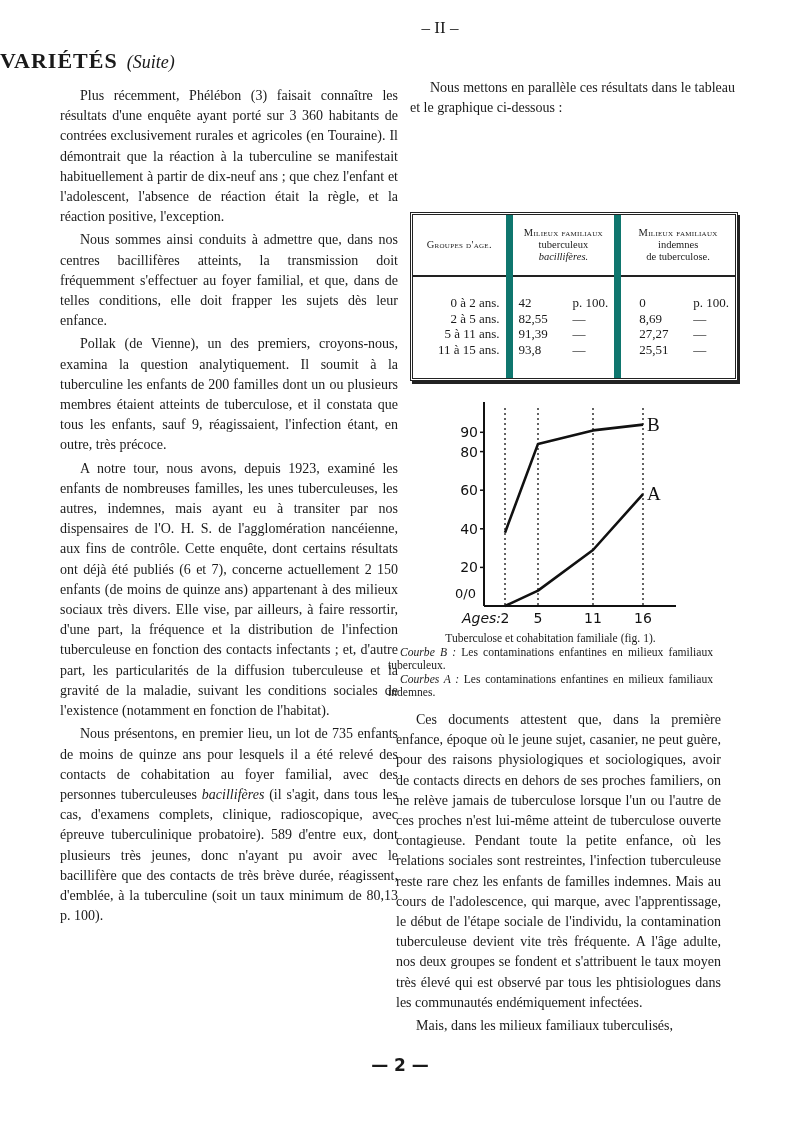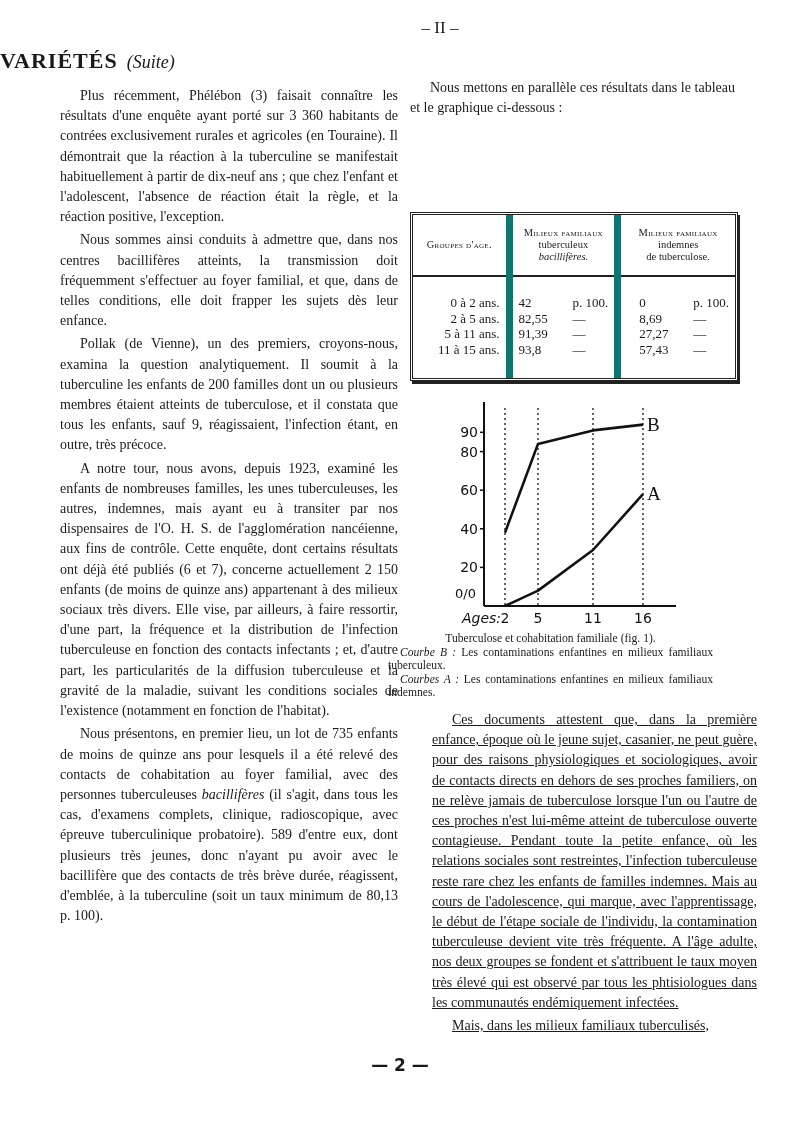--- a/index.html
+++ b/index.html
@@ -6,21 +6,21 @@
   body { width: 800px; height: 1146px; position: relative; overflow: hidden;
          font-family: "DejaVu Serif", "Liberation Serif", serif; color: #1a1a1a; }
   .page-number-top { position: absolute; top: 18px; left: 0; width: 800px; text-align: center;
          font-family: "Liberation Serif", serif; font-size: 17px; padding-left: 40px; }
   .title { position: absolute; top: 48px; left: 0; width: 707px; text-align: left; }
   .title .main { font-family: "Liberation Serif", serif; font-weight: bold; font-size: 22px; letter-spacing: 1px; }
   .title .suite { font-family: "Liberation Serif", serif; font-style: italic; font-size: 18px; margin-left: 4px; }
   .col { position: absolute; font-family: "Liberation Serif", serif; font-size: 14px; line-height: 20.2px; text-align: justify; }
   .col-left { left: 60px; top: 86px; width: 338px; }
   .col-right-top { left: 410px; top: 78px; width: 325px; }
-  .col-right-bottom { left: 432px; top: 710px; width: 325px; text-decoration: underline; }
+  .col-right-bottom { left: 396px; top: 710px; width: 325px; }
   .col p { margin: 0; text-indent: 20px; }
   .col p.no-indent { text-indent: 0; }
   .col p + p { margin-top: 3px; }
   em { font-style: italic; }
 
   .table-frame { position: absolute; left: 410px; top: 212px; width: 322px; height: 163px;
          border: 3px double #222; box-shadow: 2px 3px 0 #222; }
   table.results { width: 100%; height: 100%; border-collapse: collapse; font-family: "Liberation Serif", serif; }
   table.results th { font-weight: normal; font-size: 10.5px; line-height: 12px; vertical-align: middle; height: 60px;
          border-bottom: 2px solid #222; padding: 0 4px; }
@@ -94,21 +94,21 @@
         <td class="body-cell vline">
           <div class="row-line"><span class="val">42</span><span class="unit">p. 100.</span></div>
           <div class="row-line"><span class="val">82,55</span><span class="unit">—</span></div>
           <div class="row-line"><span class="val">91,39</span><span class="unit">—</span></div>
           <div class="row-line"><span class="val">93,8</span><span class="unit">—</span></div>
         </td>
         <td class="body-cell vline" style="padding-left:18px;">
           <div class="row-line"><span class="val">0</span><span class="unit">p. 100.</span></div>
           <div class="row-line"><span class="val">8,69</span><span class="unit">—</span></div>
           <div class="row-line"><span class="val">27,27</span><span class="unit">—</span></div>
-          <div class="row-line"><span class="val">57,43</span><span class="unit">—</span></div>
+          <div class="row-line"><span class="val">25,51</span><span class="unit">—</span></div>
         </td>
       </tr>
     </tbody>
   </table>
 </div>
 
 <div class="chart">
   <svg id="chart-svg" width="260" height="240" viewBox="0 0 260 240">
       <line x1="44" y1="12" x2="44" y2="216" stroke="#111" stroke-width="2"></line>
       <line x1="44" y1="216" x2="236" y2="216" stroke="#111" stroke-width="2"></line>

